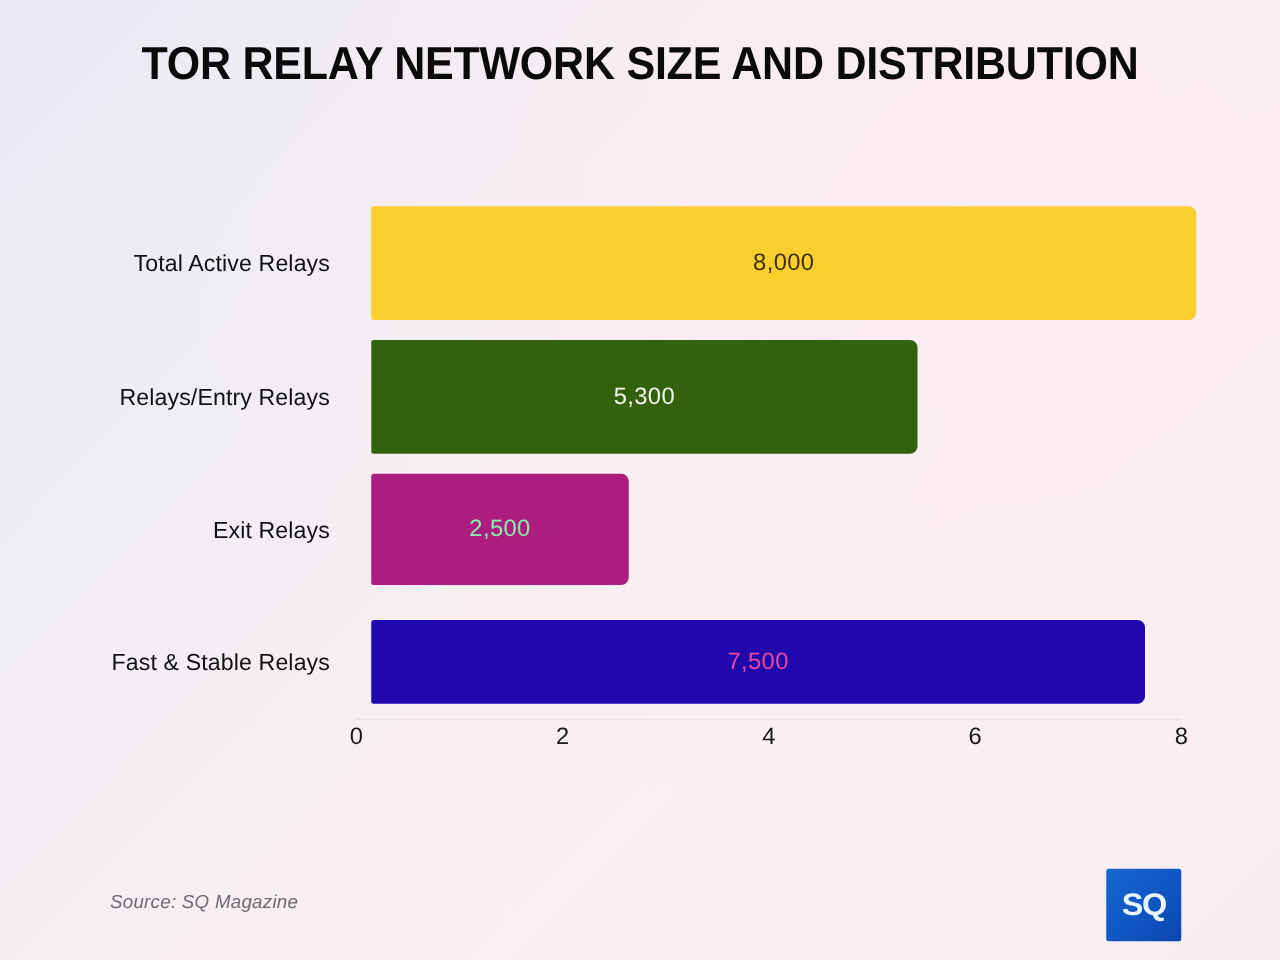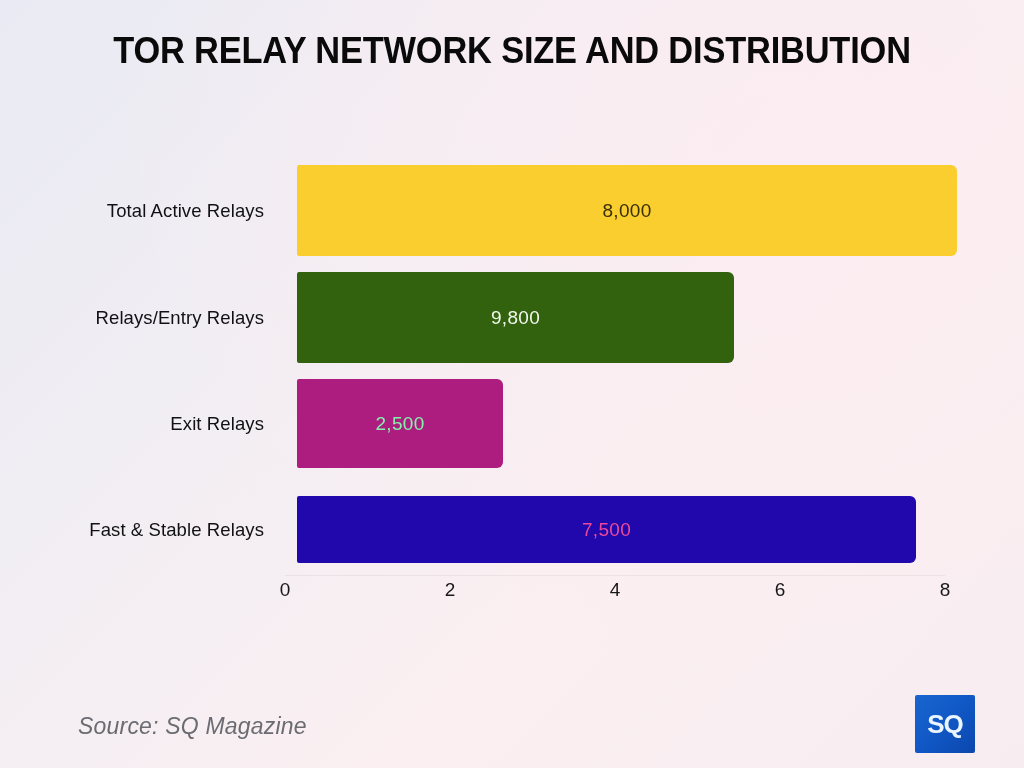--- a/index.html
+++ b/index.html
@@ -97,32 +97,32 @@
   .tick-label {
     position: absolute;
     top: 579px;
     font-size: 19px;
     color: #18181b;
     transform: translateX(-50%);
   }
 
   .source {
     position: absolute;
-    left: 78px;
+    left: 88px;
     top: 713px;
-    font-size: 23px;
+    font-size: 15px;
     font-style: italic;
     color: #6b6b72;
     letter-spacing: 0.2px;
     z-index: 3;
   }
 
   .logo {
     position: absolute;
-    left: 915px;
+    left: 885px;
     top: 695px;
     width: 60px;
     height: 58px;
     background: linear-gradient(135deg, #1866cf 0%, #1159c7 45%, #0b47ae 100%);
     border-radius: 2px;
     z-index: 3;
     display: flex;
     align-items: center;
     justify-content: center;
   }
@@ -146,21 +146,21 @@
     <div class="bar-row" style="top:165px;height:91px;">
       <div class="bar-label">Total Active Relays</div>
       <div class="bar" style="width:660px;background:#fbce2f;">
         <span class="bar-value" style="color:#3a2f06;">8,000</span>
       </div>
     </div>
 
     <div class="bar-row" style="top:272px;height:91px;">
       <div class="bar-label">Relays/Entry Relays</div>
       <div class="bar" style="width:437px;background:#33620f;">
-        <span class="bar-value" style="color:#f2f7ec;">9,800</span>
+        <span class="bar-value" style="color:#f2f7ec;">5,300</span>
       </div>
     </div>
 
     <div class="bar-row" style="top:379px;height:89px;">
       <div class="bar-label">Exit Relays</div>
       <div class="bar" style="width:206px;background:#ad1d80;">
         <span class="bar-value" style="color:#86efac;">2,500</span>
       </div>
     </div>
 

